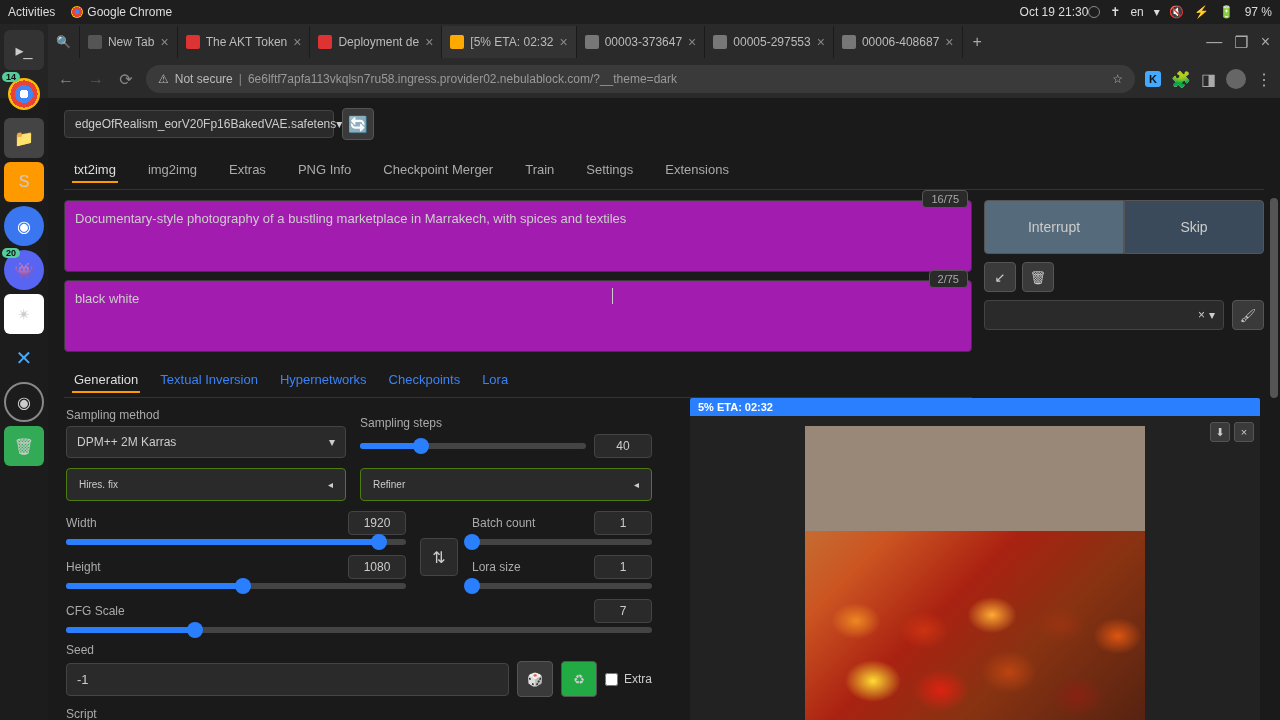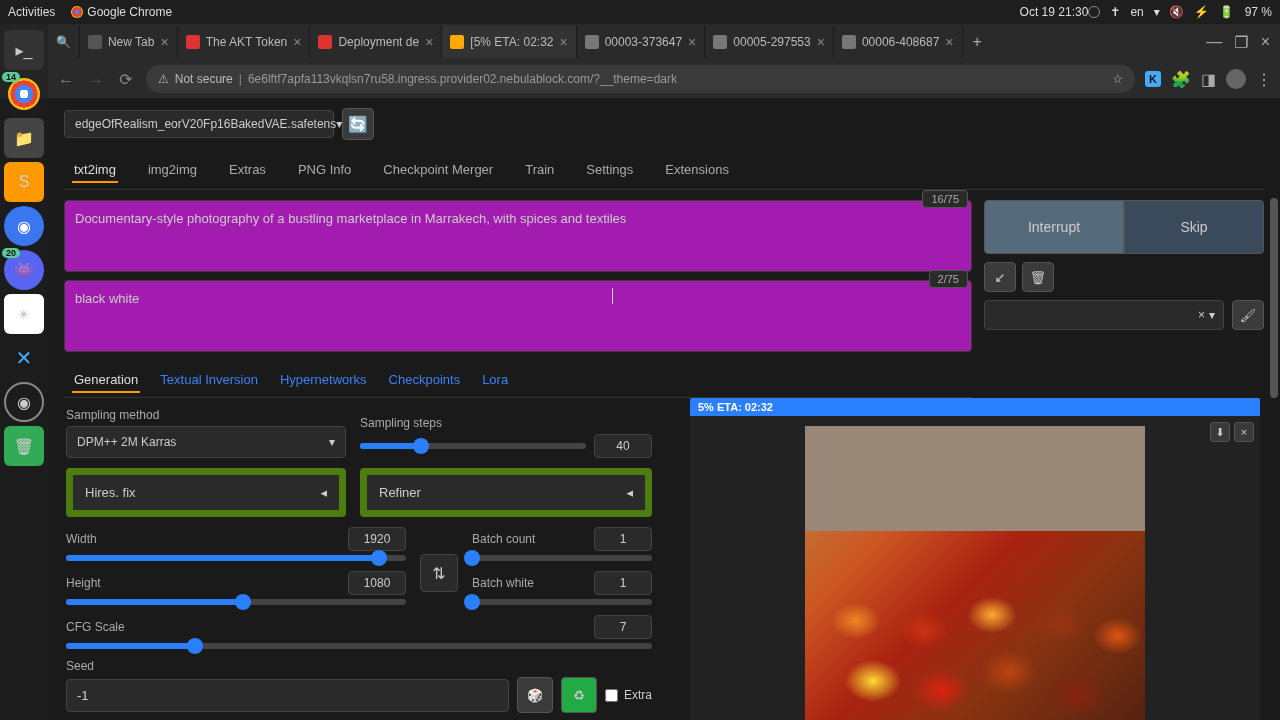--- a/index.html
+++ b/index.html
@@ -69,21 +69,21 @@
 .controls { padding: 10px 2px; }
 .control-row { display: flex; gap: 14px; margin-bottom: 10px; align-items: flex-end; }
 .control { flex: 1; }
 .control-label { font-size: 12px; color: #aaa; margin-bottom: 4px; display: block; }
 .slider-wrap { display: flex; align-items: center; gap: 8px; }
 .slider { flex: 1; height: 6px; background: #444; border-radius: 3px; position: relative; }
 .slider-fill { position: absolute; left: 0; top: 0; height: 100%; background: #2a7fff; border-radius: 3px; }
 .slider-thumb { position: absolute; top: -5px; width: 16px; height: 16px; background: #2a7fff; border-radius: 50%; transform: translateX(-8px); }
 .num-input { width: 58px; background: #2a2a2a; border: 1px solid #444; border-radius: 4px; padding: 4px 6px; font-size: 12px; color: #ccc; text-align: center; }
 .dropdown { background: #2a2a2a; border: 1px solid #444; border-radius: 4px; padding: 8px 10px; font-size: 12px; color: #ccc; display: flex; justify-content: space-between; align-items: center; }
-.collapse { background: #2a2a2a; border: 7px solid #4d7c0f; border-radius: 4px; padding: 10px 12px; font-size: 13px; display: flex; justify-content: space-between; align-items: center; cursor: pointer; }
+.collapse { background: #2a2a2a; border: 1px solid #4d7c0f; border-radius: 4px; padding: 10px 12px; font-size: 10px; display: flex; justify-content: space-between; align-items: center; cursor: pointer; }
 .swap-btn { width: 38px; height: 38px; background: #2a2a2a; border: 1px solid #444; border-radius: 4px; display: flex; align-items: center; justify-content: center; align-self: center; margin-top: 14px; }
 .seed-row { display: flex; gap: 8px; align-items: center; }
 .seed-input { flex: 1; background: #2a2a2a; border: 1px solid #444; border-radius: 4px; padding: 8px 10px; font-size: 13px; color: #ccc; }
 
 
 .output-area { position: absolute; right: 20px; top: 300px; width: 570px; }
 .progress { background: #2a7fff; color: #fff; font-size: 11px; padding: 3px 8px; font-weight: bold; border-radius: 2px 2px 0 0; width: 100%; }
 .image-preview { width: 340px; height: 300px; margin: 0 auto; background: linear-gradient(135deg, #b84 0%, #c52 30%, #a21 50%, #831 70%, #521 100%); position: relative; }
 .out-btns { position: absolute; top: 6px; right: 6px; display: flex; gap: 4px; }
 .out-btn { width: 20px; height: 20px; background: #3a3a3a; border-radius: 3px; display: flex; align-items: center; justify-content: center; font-size: 11px; cursor: pointer; border:1px solid #555; }
@@ -302,21 +302,21 @@
                 <span class="control-label" style="margin:0">Batch count</span>
                 <input class="num-input" value="1" style="">
               </div>
               <div class="slider">
                   <div class="slider-fill" style="width:0%"></div>
                   <div class="slider-thumb" style="left:0%"></div>
                 </div>
             </div>
             <div class="control">
               <div style="display:flex;justify-content:space-between;align-items:center;margin-bottom:4px">
-                <span class="control-label" style="margin:0">Batch white</span>
+                <span class="control-label" style="margin:0">Lora size</span>
                 <input class="num-input" value="1" style="">
               </div>
               <div class="slider">
                   <div class="slider-fill" style="width:0%"></div>
                   <div class="slider-thumb" style="left:0%"></div>
                 </div>
             </div>
           </div>
         </div>
 

